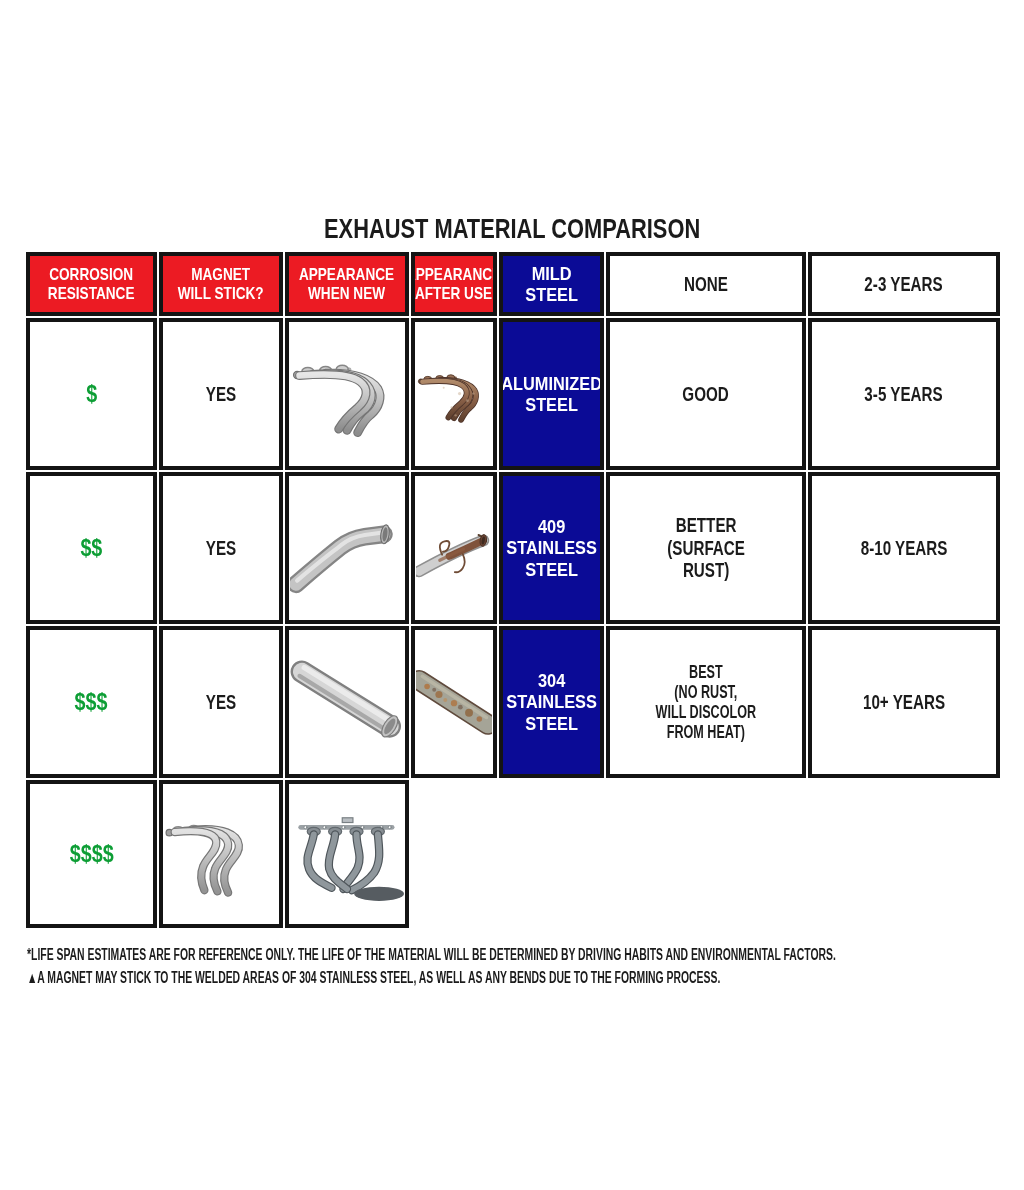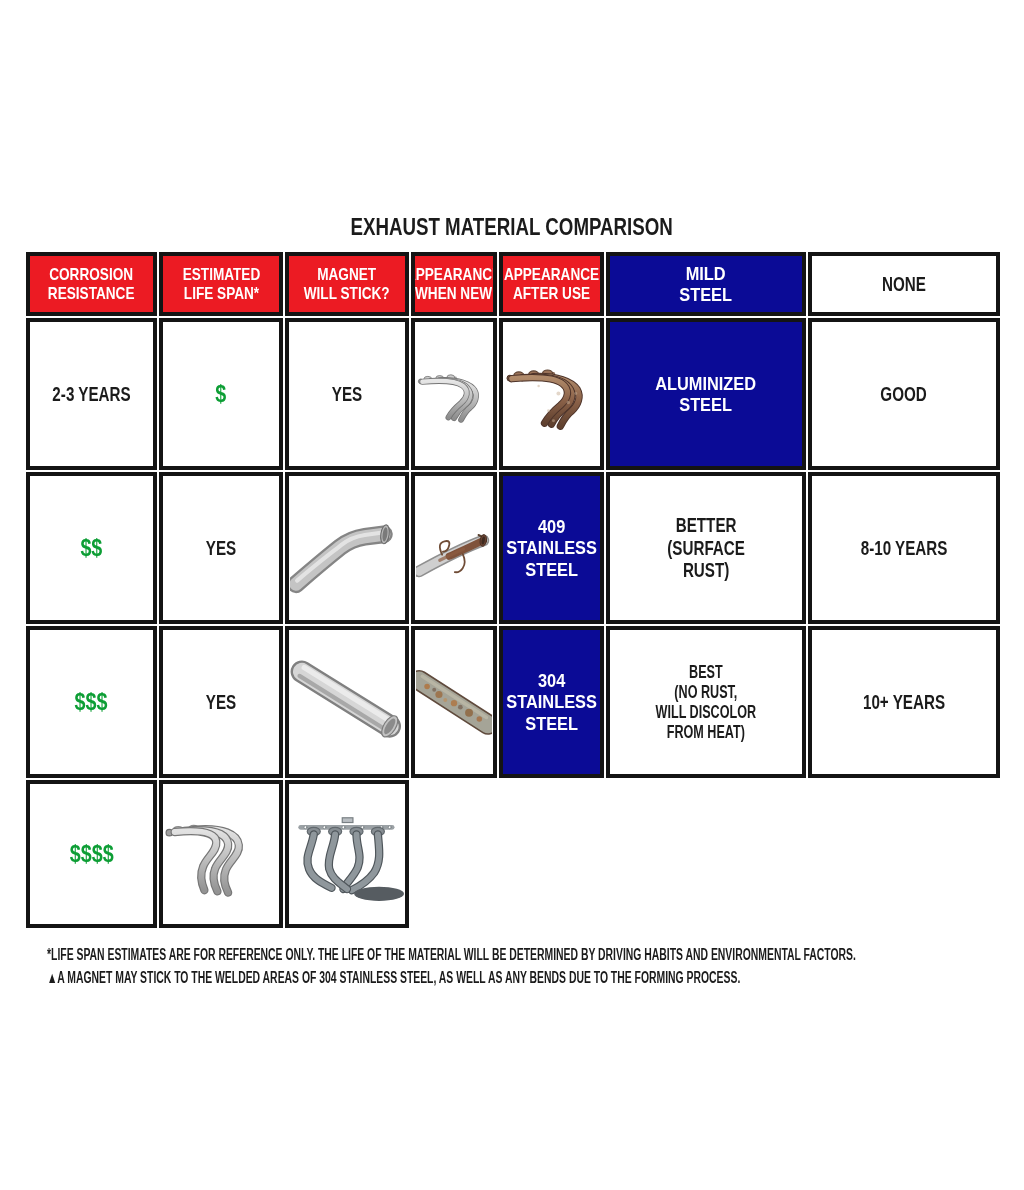--- a/index.html
+++ b/index.html
@@ -1,21 +1,21 @@
 <!DOCTYPE html>
 <html style="--header-bg: #ec1b23; --material-bg: #0b0b96; --cost-green: #0d9e35; --grid-ink: #141414; --text-ink: #1b1b1b;"><head>
 <meta charset="utf-8">
 <style>
   html,body{margin:0;padding:0;background:#ffffff;}
   .page{
     position:relative;width:1024px;height:1190px;background:#ffffff;overflow:hidden;
     font-family:"Liberation Sans","DejaVu Sans",sans-serif;color:var(--text-ink,#1b1b1b);
   }
   .title{position:absolute;top:213px;left:0;width:1024px;text-align:center;
-    font-size:24px;font-weight:bold;letter-spacing:0px;white-space:nowrap;}
+    font-size:28px;font-weight:bold;letter-spacing:0px;white-space:nowrap;}
   .ttl{display:inline-block;transform:scaleX(0.78);}
   .tbl{
     position:absolute;top:252px;left:26px;display:grid;
     grid-template-columns:131px 124px 124px 86px 105px 200px 192px;
     grid-template-rows:64px 152px 152px 152px 148px;
     gap:2px;background:#ffffff;
   }
   .c{border:4px solid var(--grid-ink,#141414);background:#ffffff;display:flex;
      align-items:center;justify-content:center;overflow:hidden;box-sizing:border-box;}
   .h{background:var(--header-bg,#ec1b23);color:#ffffff;}
@@ -23,42 +23,38 @@
   .cx{display:inline-block;white-space:pre-line;text-align:center;font-weight:bold;line-height:1.12;}
   .hd{font-size:17px;transform:scaleX(0.8);}
   .val{font-size:20px;transform:scaleX(0.76);}
   .val sup{font-size:11px;line-height:0;}
   .small{font-size:18px;transform:scaleX(0.7);}
   .mat{font-size:19px;transform:scaleX(0.86);}
   .cost{color:var(--cost-green,#0d9e35);font-size:24px;transform:scaleX(0.82);}
   .p{padding:1px;}
   .p svg{width:100%;height:100%;display:block;}
   .fn{position:absolute;top:946px;left:27px;width:980px;}
-  .fl{height:23px;white-space:nowrap;margin-left:20px;}
+  .fl{height:23px;white-space:nowrap;}
   .fns{display:inline-block;font-weight:bold;font-size:16px;transform:scaleX(0.65);
        transform-origin:0 50%;white-space:nowrap;}
 </style>
 </head>
 <body>
 
 <div class="page">
 
   <div class="title">
     <span class="ttl">EXHAUST MATERIAL COMPARISON</span>
   </div>
 
   <div class="tbl">
 
     <div class="c h">
         <span class="cx hd">CORROSION
 RESISTANCE</span>
-      </div>
-    <div class="c h">
-        <span class="cx hd">ESTIMATED
-LIFE SPAN*</span>
       </div>
     <div class="c h">
         <span class="cx hd">MAGNET
 WILL STICK?</span>
       </div>
     <div class="c h">
         <span class="cx hd">APPEARANCE
 WHEN NEW</span>
       </div>
     <div class="c h">
@@ -140,20 +136,23 @@
     </div>
 
     <div class="c m">
         <span class="cx mat">ALUMINIZED
 STEEL</span>
       </div>
     <div class="c">
         <span class="cx val">GOOD</span>
       </div>
     <div class="c">
+        <span class="cx val">3-5 YEARS</span>
+      </div>
+    <div class="c">
         <span class="cx cost">$$</span>
       </div>
     <div class="c">
         <span class="cx val"><span>YES</span><sup></sup></span>
       </div>
     <div class="c p">
       <svg viewBox="0 0 192 142" preserveAspectRatio="xMidYMid meet">
         <g fill="none" stroke-linecap="round">
           <path d="M10,132 C40,106 64,86 84,70 C98,59 112,54 126,52 L158,48" stroke="#858585" stroke-width="30"></path>
           <path d="M10,132 C40,106 64,86 84,70 C98,59 112,54 126,52 L158,48" stroke="#c4c4c4" stroke-width="22"></path>

